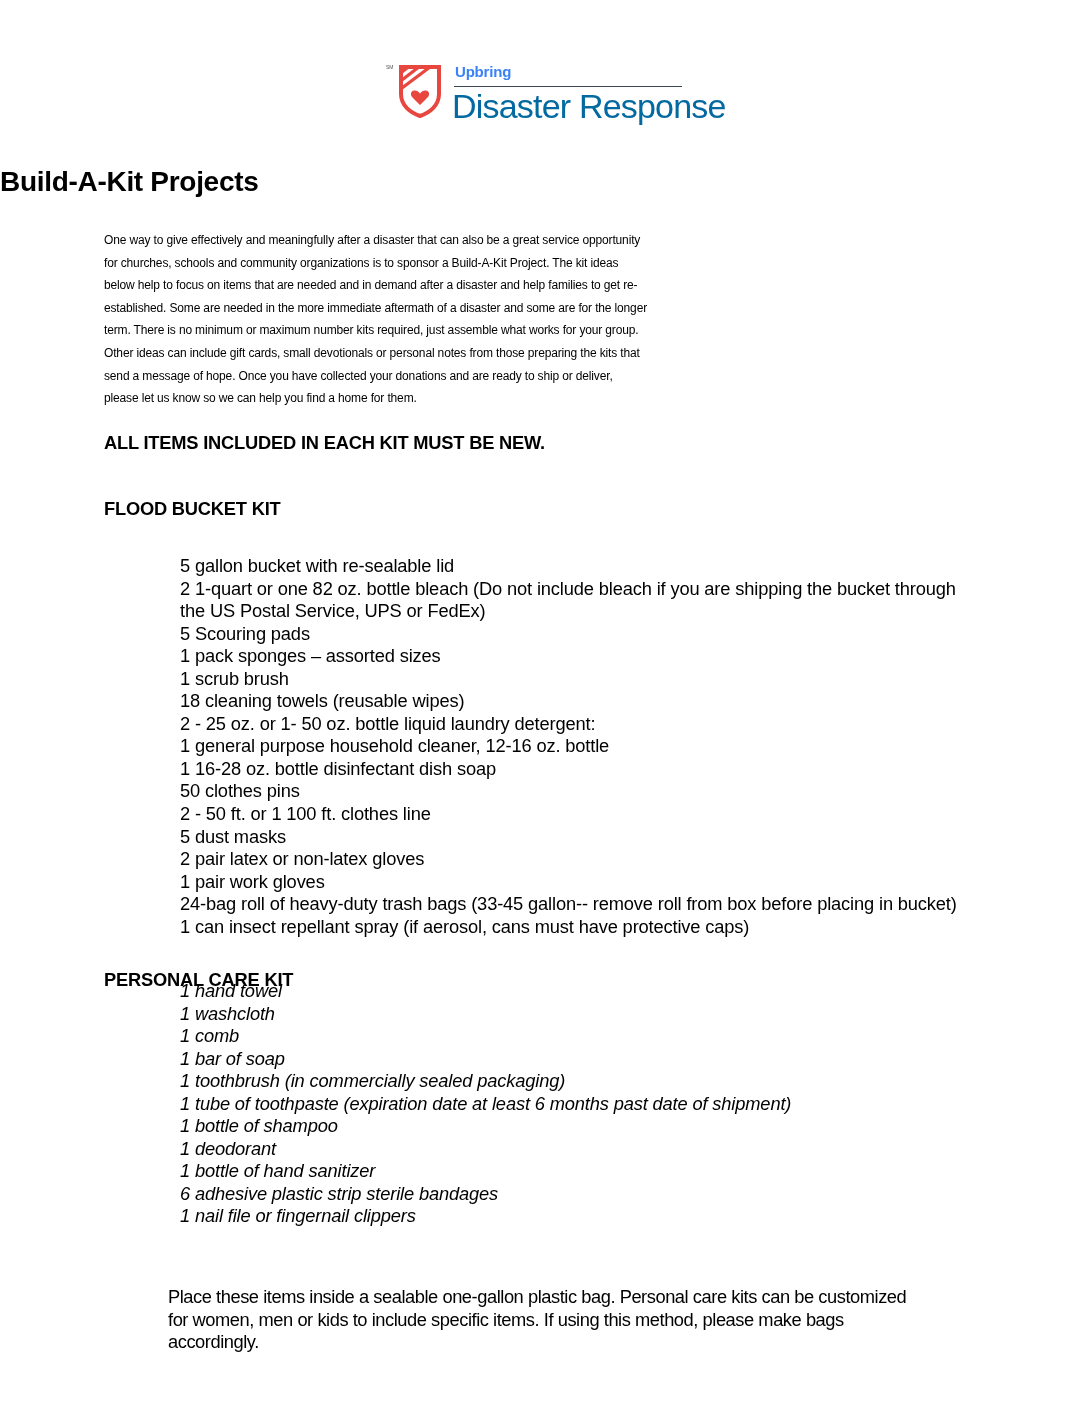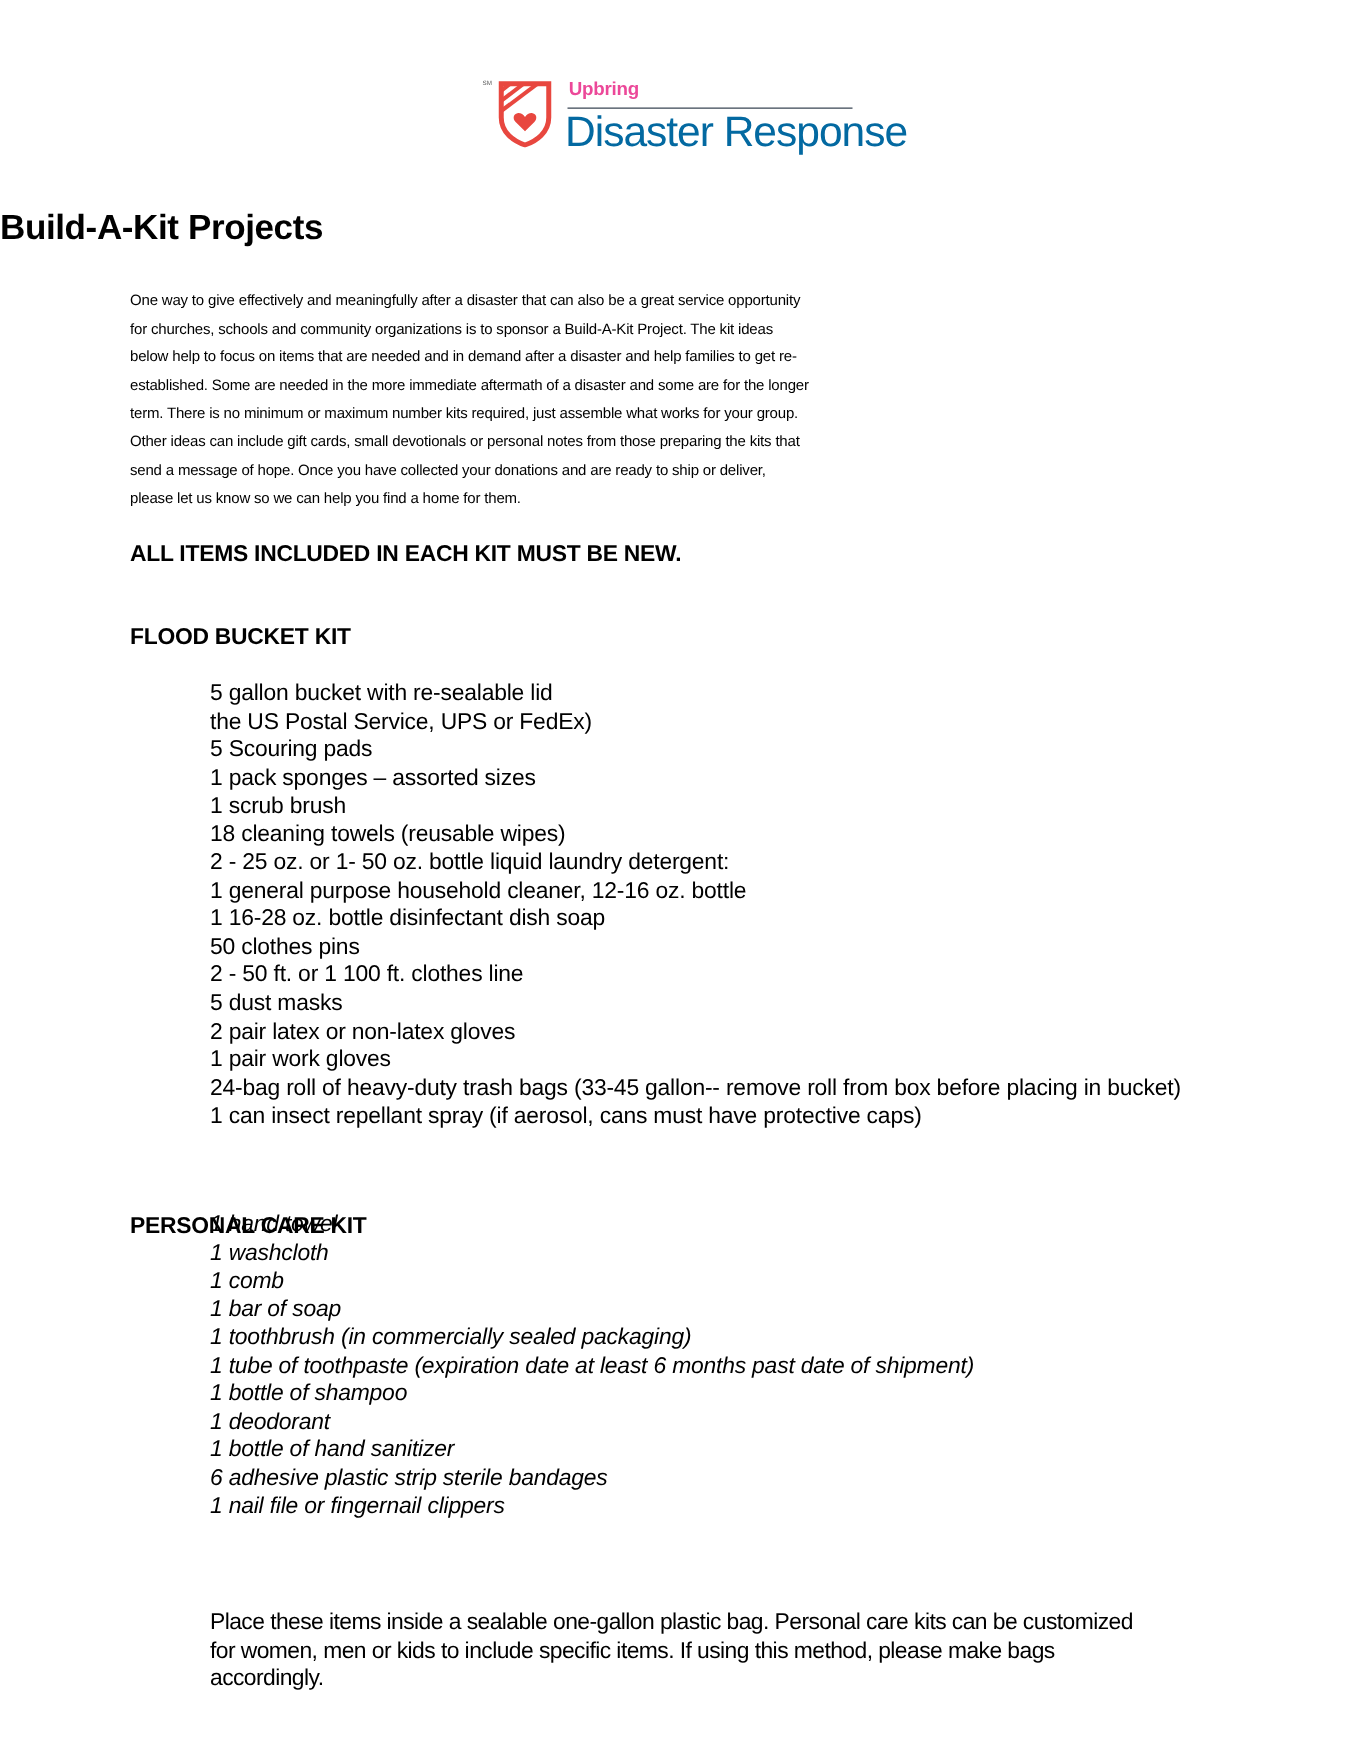--- a/index.html
+++ b/index.html
@@ -5,42 +5,42 @@
     html, body { margin: 0; padding: 0; background: #ffffff; }
     body {
       width: 1088px; height: 1408px; position: relative; overflow: hidden;
       font-family: "Liberation Sans", sans-serif; color: #000;
     }
     .logo { position: absolute; left: 384px; top: 60px; width: 360px; height: 70px; }
     .logo .sm { position: absolute; left: 2px; top: 4px; font-size: 5px; color: #555; }
     .logo svg.shield { position: absolute; left: 14px; top: 4px; width: 44px; height: 54px; }
     .logo .upbring {
       position: absolute; left: 71px; top: 3px; font-size: 15px; font-weight: bold;
-      color: #ec4899; letter-spacing: -0.2px;
+      color: #3b82f6; letter-spacing: -0.2px;
     }
     .logo .rule { position: absolute; left: 70px; top: 26px; width: 228px; height: 1px; background: #3a4654; }
     .logo .dr {
       position: absolute; left: 68px; top: 27px; font-size: 34px; color: #0369a1;
       letter-spacing: -0.8px; white-space: nowrap;
     }
     h1 {
       position: absolute; left: 0; width: 1088px; top: 166px; margin: 0;
       text-align: left; font-size: 28px; font-weight: bold; letter-spacing: -0.3px;
     }
     .intro {
       position: absolute; left: 104px; top: 229px; width: 930px; margin: 0;
       font-size: 12px; line-height: 22.6px; letter-spacing: -0.15px;
     }
     .intro span { display: block; white-space: nowrap; }
     .bold-line {
       position: absolute; left: 104px; margin: 0; font-size: 18.3px; font-weight: bold;
       white-space: nowrap; letter-spacing: -0.2px;
     }
     .list {
-      position: absolute; left: 168px; margin: 0; padding: 0; list-style: none;
+      position: absolute; left: 168px; margin: 12px; padding: 0; list-style: none;
       font-size: 18.3px; line-height: 22.55px; letter-spacing: -0.15px;
     }
     .list li { white-space: nowrap; }
     .note {
       position: absolute; left: 168px; top: 1286px; width: 870px; margin: 0;
       font-size: 18.3px; line-height: 22.6px; letter-spacing: -0.45px;
     }
     .note span { display: block; white-space: nowrap; }
   </style>
 </head>
@@ -79,20 +79,21 @@
   <span>send a message of hope. Once you have collected your donations and are ready to ship or deliver,</span>
   <span>please let us know so we can help you find a home for them.</span>
 </p>
 
 <p class="bold-line" style="top:432px;">ALL ITEMS INCLUDED IN EACH KIT MUST BE NEW.</p>
 
 <p class="bold-line" style="top:498px;">FLOOD BUCKET KIT</p>
 
 <ul class="list" style="top:543px;">
   <li>5 gallon bucket with re-sealable lid</li>
+  <li>2 1-quart or one 82 oz. bottle bleach (Do not include bleach if you are shipping the bucket through</li>
   <li>the US Postal Service, UPS or FedEx)</li>
   <li>5 Scouring pads</li>
   <li>1 pack sponges – assorted sizes</li>
   <li>1 scrub brush</li>
   <li>18 cleaning towels (reusable wipes)</li>
   <li>2 - 25 oz. or 1- 50 oz. bottle liquid laundry detergent:</li>
   <li>1 general purpose household cleaner, 12-16 oz. bottle</li>
   <li>1 16-28 oz. bottle disinfectant dish soap</li>
   <li>50 clothes pins</li>
   <li>2 - 50 ft. or 1 100 ft. clothes line</li>

